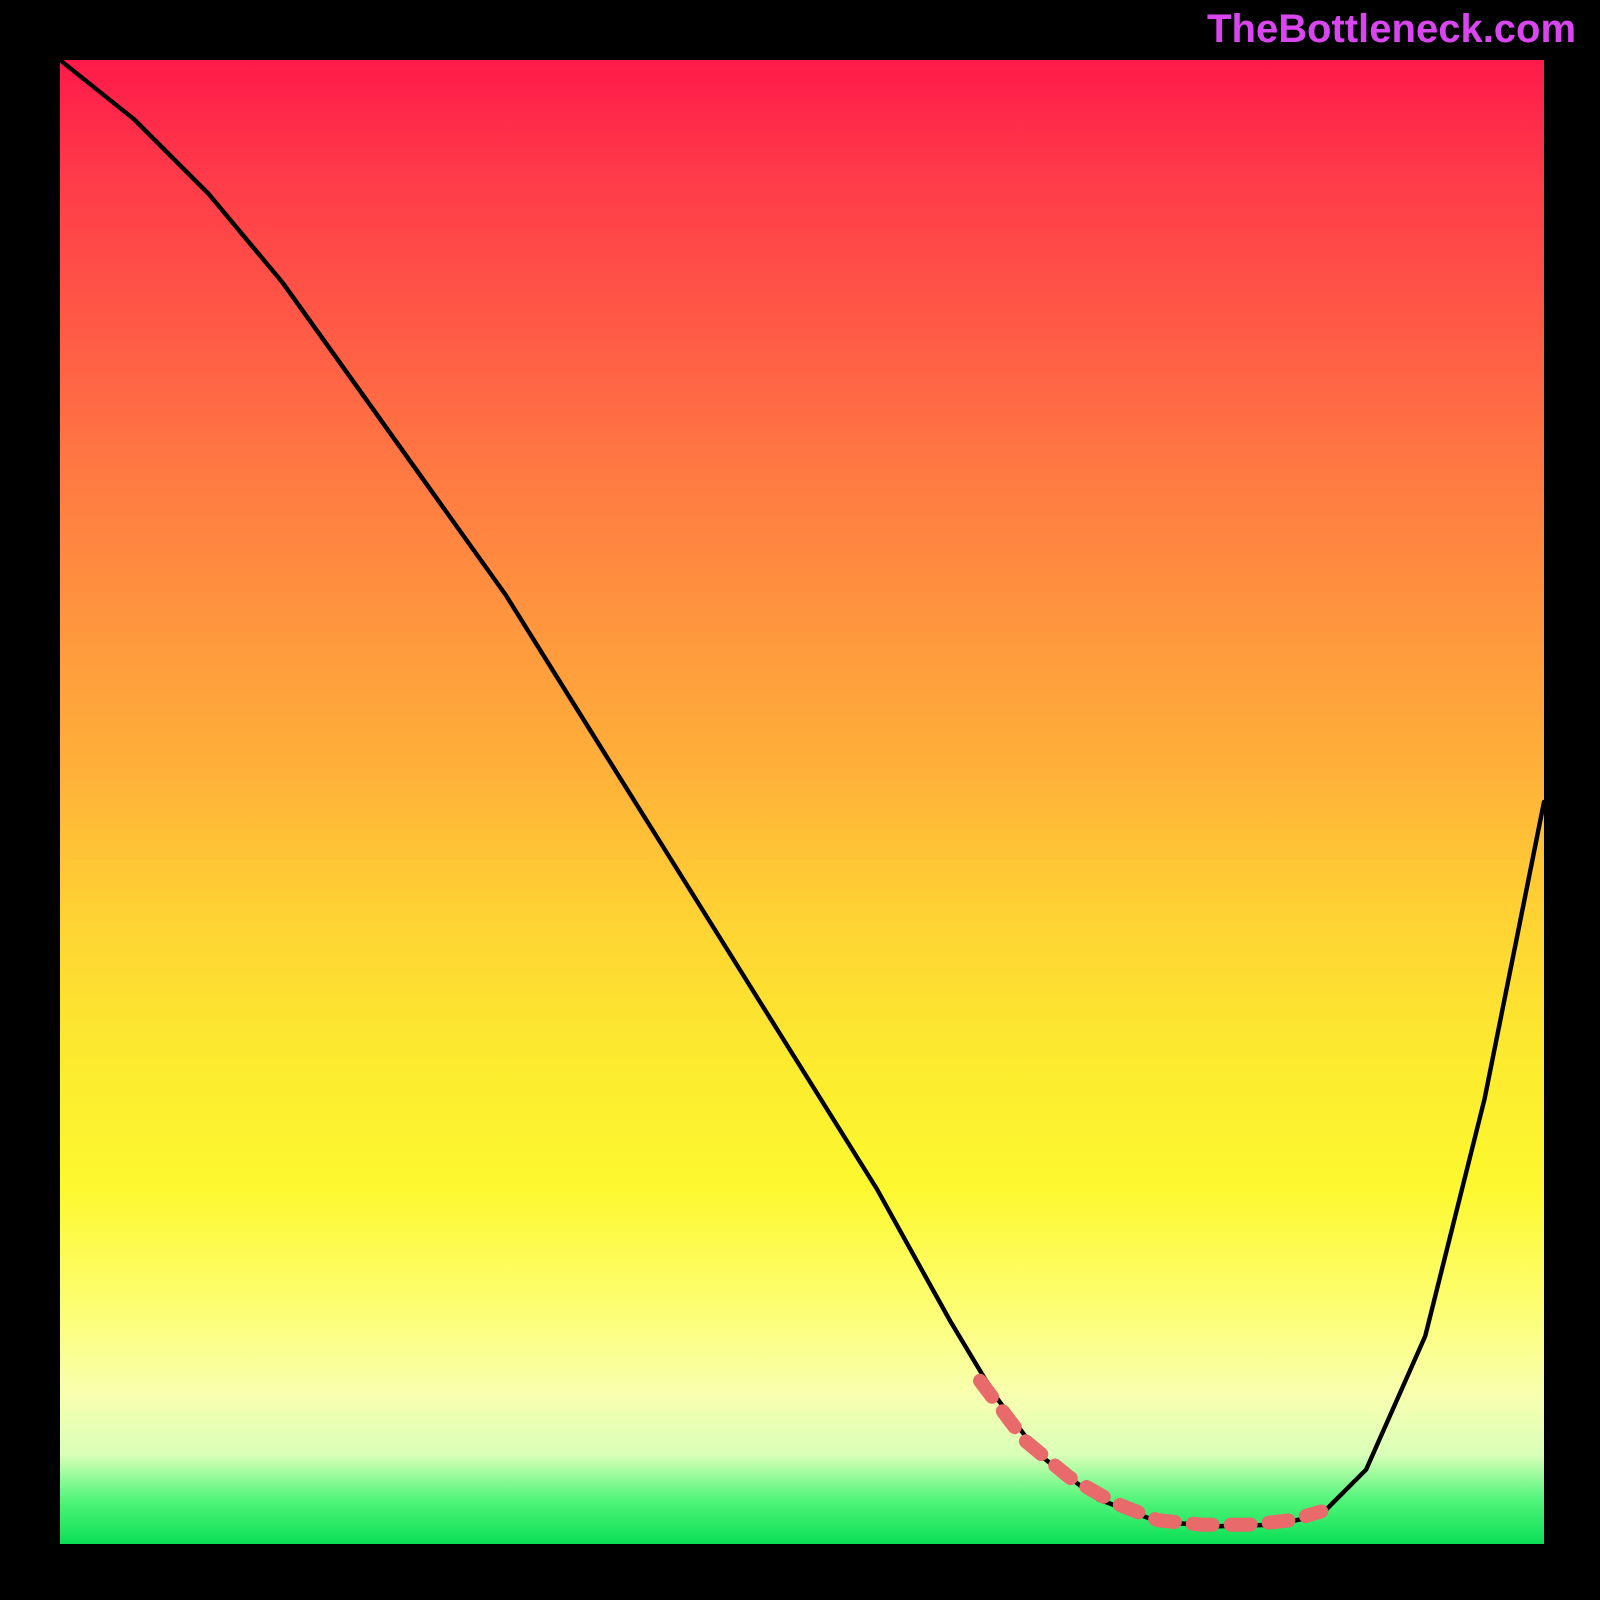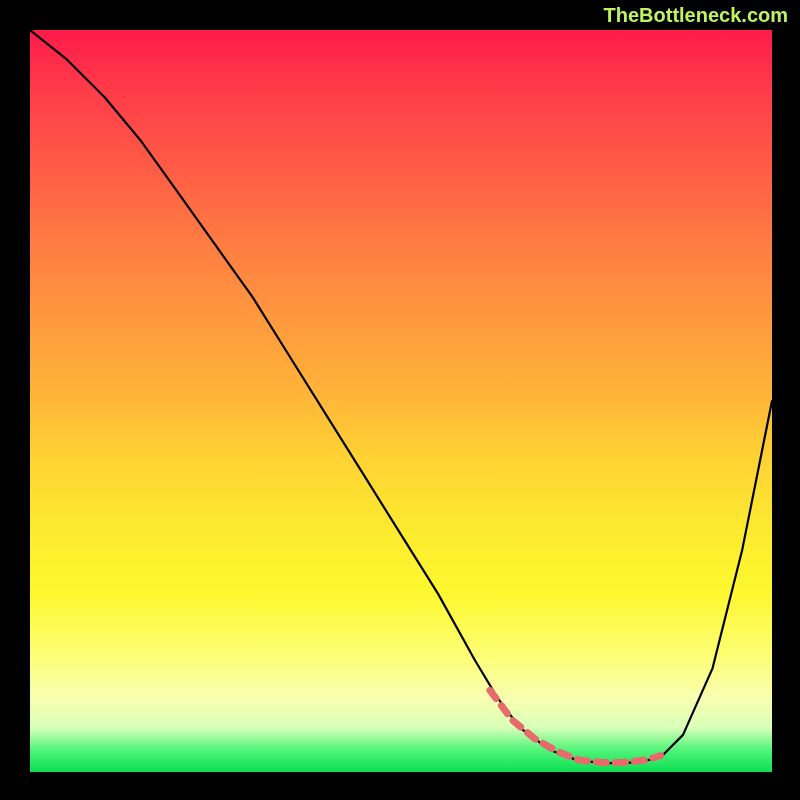--- a/index.html
+++ b/index.html
@@ -8,21 +8,21 @@
     height: 800px;
     background: #000;
     position: relative;
     font-family: Arial, sans-serif;
     overflow: hidden;
   }
   .watermark {
     position: absolute;
     top: 4px;
     right: 12px;
-    color: #bef264;
+    color: #d946ef;
     font-size: 20px;
     font-weight: bold;
     z-index: 10;
   }
   .plot-area {
     position: absolute;
     left: 30px;
     top: 30px;
     width: 742px;
     height: 742px;

